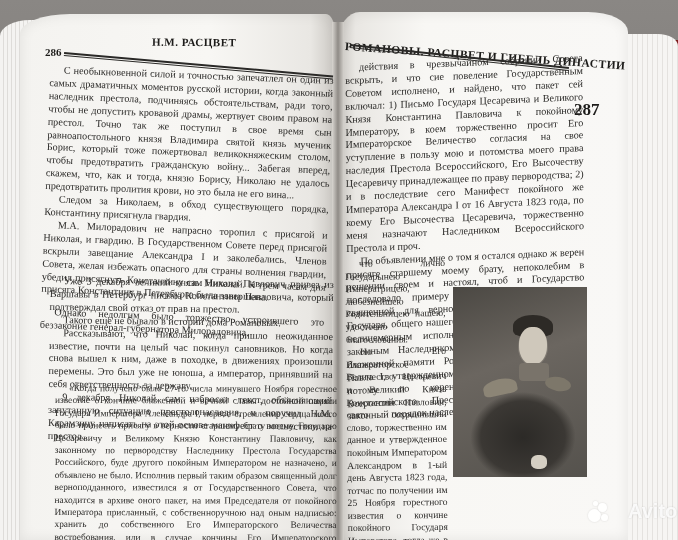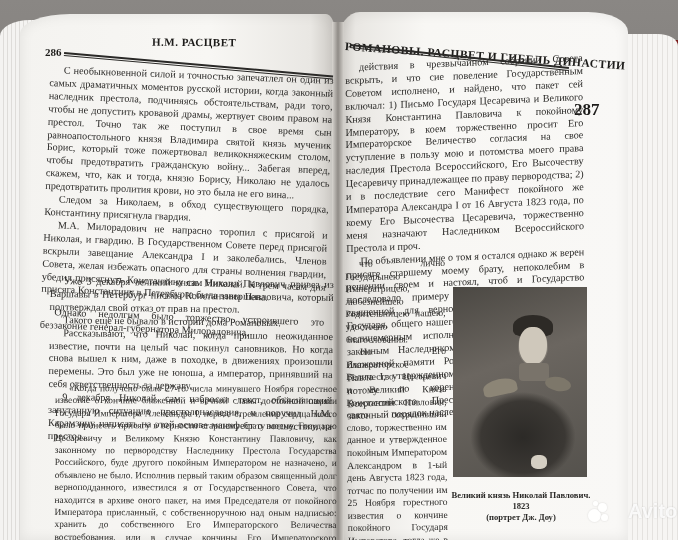--- a/index.html
+++ b/index.html
@@ -146,24 +146,20 @@
   </div>
 
   <div class="portrait">
     <div class="hair"></div>
     <div class="face"></div>
     <div class="collar"></div>
     <div class="epaulette-l"></div>
     <div class="epaulette-r"></div>
     <div class="hand"></div>
   </div>
-  <div class="caption">
-    <div>Великий князь Николай Павлович. 1823</div>
-    <div>(портрет Дж. Доу)</div>
-  </div>
 
   <div class="watermark">
     <div class="dots">
       <span class="d1"></span>
         <span class="d2"></span>
         <span class="d3"></span>
         <span class="d4"></span>
     </div>
     <span>Avito</span>
   </div>

